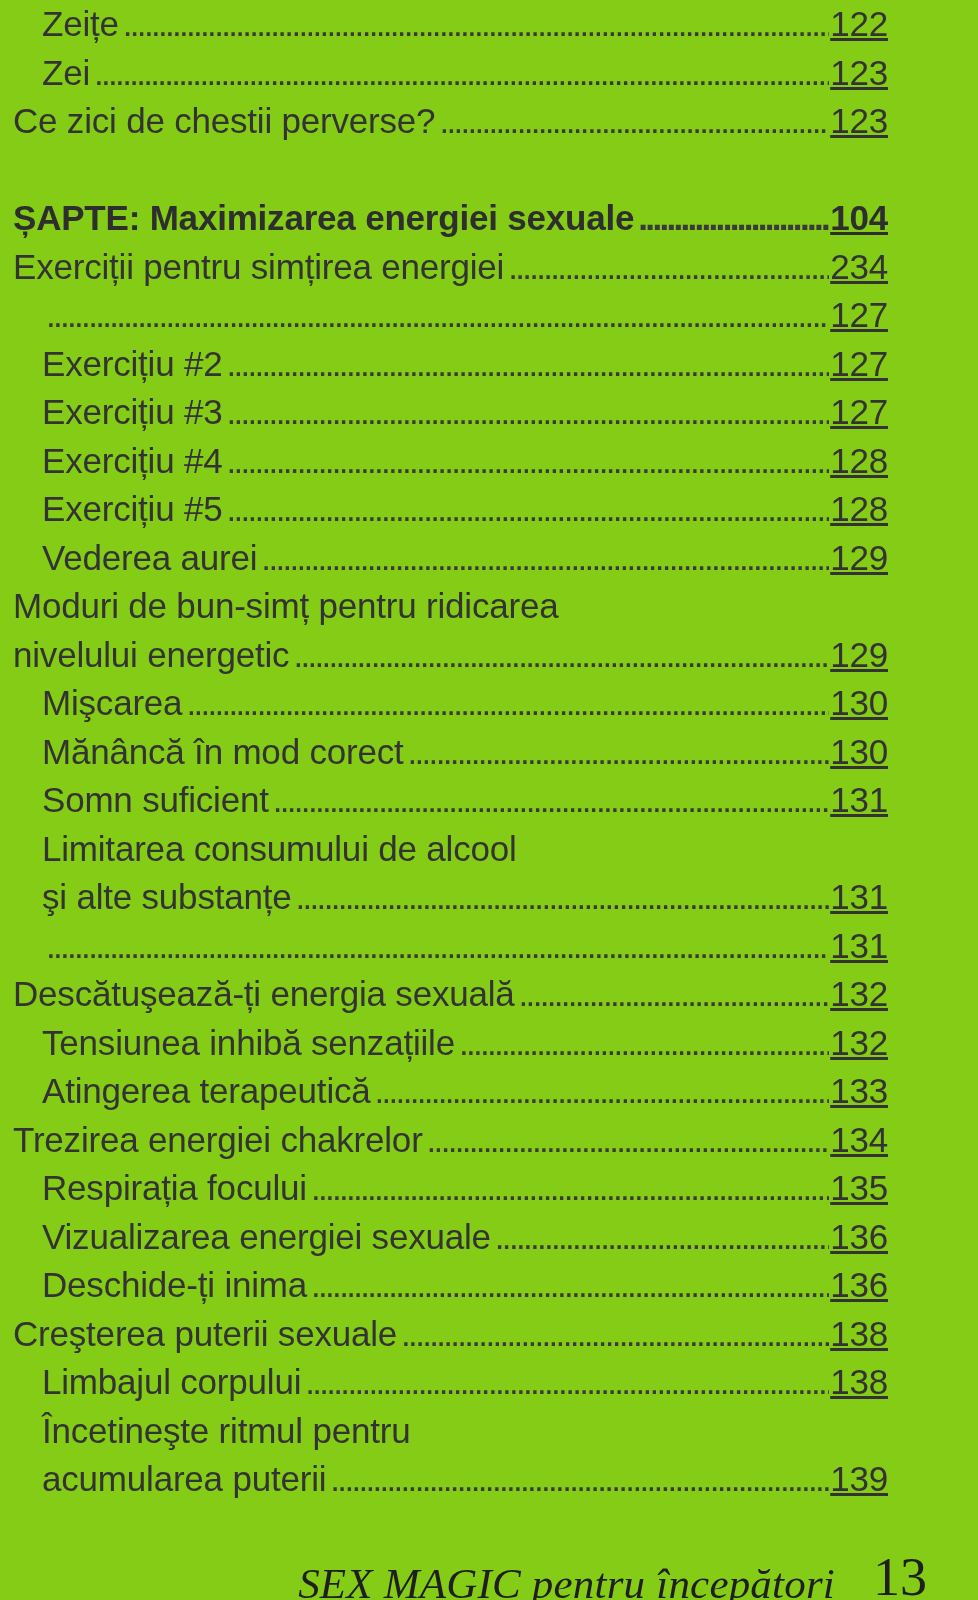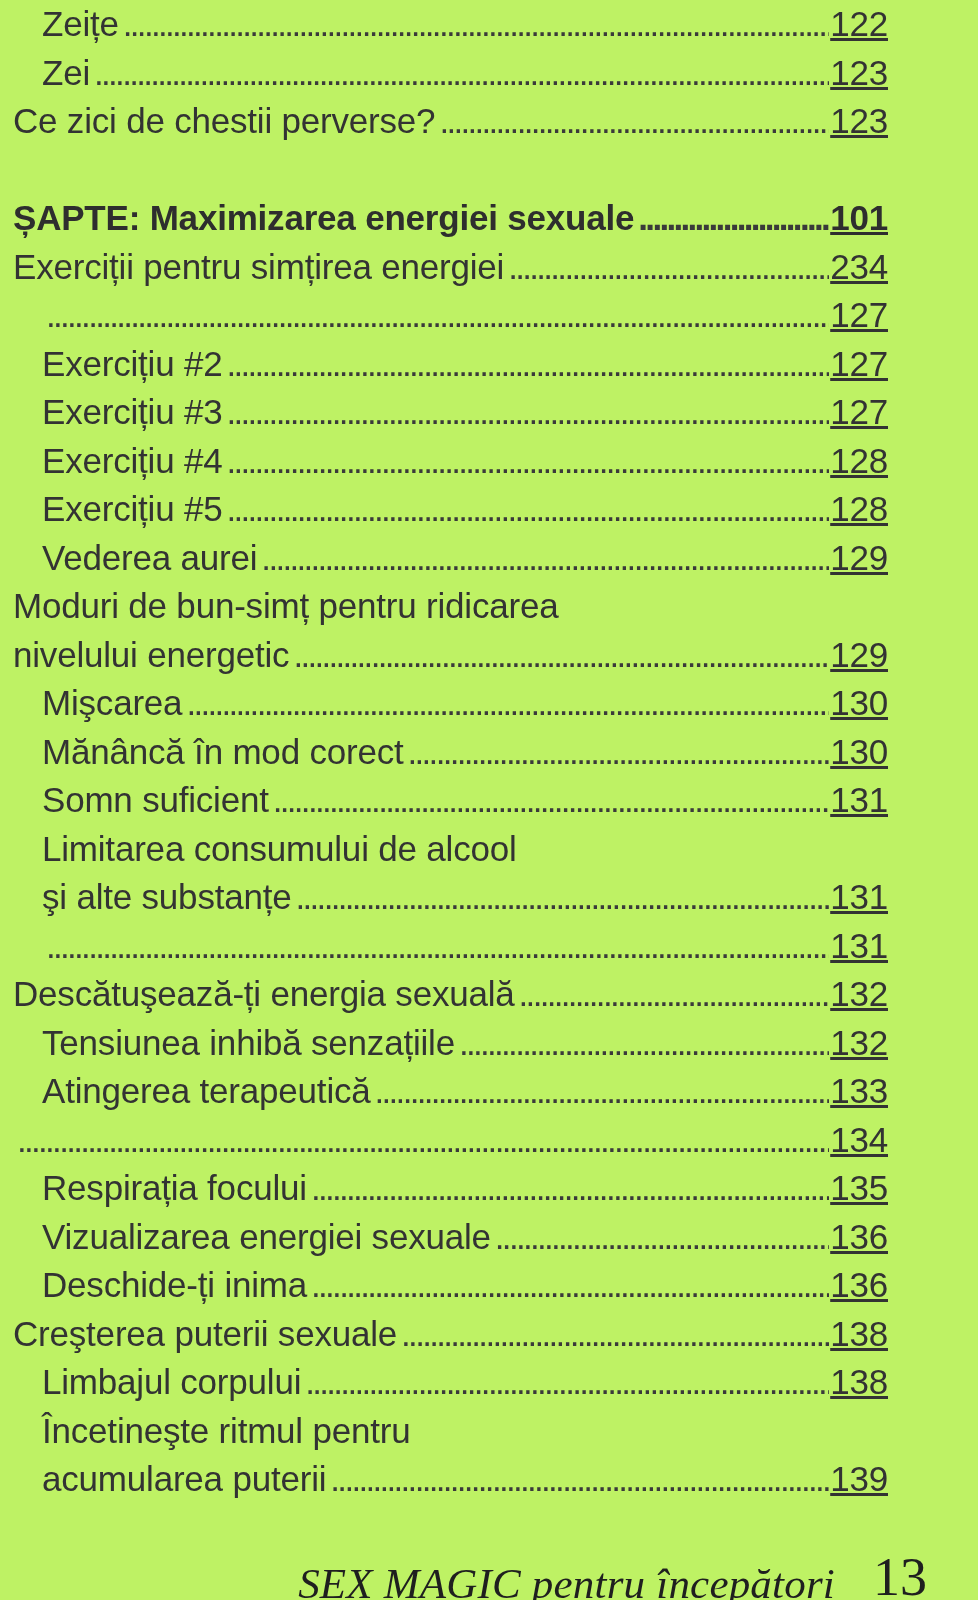--- a/index.html
+++ b/index.html
@@ -10,21 +10,21 @@
   body {
     width: 978px;
     height: 1600px;
     overflow: hidden;
     font-family: "Liberation Sans", sans-serif;
   }
   .page {
     position: relative;
     width: 978px;
     height: 1600px;
-    background: #bef264;
+    background: #84cc16;
     color: #333333;
     overflow: hidden;
   }
   .toc {
     position: absolute;
     top: 0;
     left: 13px;
     right: 90px;
   }
   .toc-row {
@@ -91,21 +91,21 @@
     </div>
       <div class="toc-row level-1">
       <span class="label">Ce zici de chestii perverse?</span>
       <span class="leader">................................................................................................................................................................</span>
       <span class="pagenum">123</span>
     </div>
       <div class="toc-spacer"></div>
       <div class="toc-row level-1 bold">
       <span class="label">ȘAPTE: Maximizarea energiei sexuale</span>
       <span class="leader">................................................................................................................................................................</span>
-      <span class="pagenum">101</span>
+      <span class="pagenum">104</span>
     </div>
       <div class="toc-row level-1">
       <span class="label">Exerciții pentru simțirea energiei</span>
       <span class="leader">................................................................................................................................................................</span>
       <span class="pagenum">234</span>
     </div>
       <div class="toc-row level-2">
       <span class="leader">................................................................................................................................................................</span>
       <span class="pagenum">127</span>
     </div>
@@ -180,20 +180,21 @@
       <span class="label">Tensiunea inhibă senzațiile</span>
       <span class="leader">................................................................................................................................................................</span>
       <span class="pagenum">132</span>
     </div>
       <div class="toc-row level-2">
       <span class="label">Atingerea terapeutică</span>
       <span class="leader">................................................................................................................................................................</span>
       <span class="pagenum">133</span>
     </div>
       <div class="toc-row level-1">
+      <span class="label">Trezirea energiei chakrelor</span>
       <span class="leader">................................................................................................................................................................</span>
       <span class="pagenum">134</span>
     </div>
       <div class="toc-row level-2">
       <span class="label">Respirația focului</span>
       <span class="leader">................................................................................................................................................................</span>
       <span class="pagenum">135</span>
     </div>
       <div class="toc-row level-2">
       <span class="label">Vizualizarea energiei sexuale</span>

